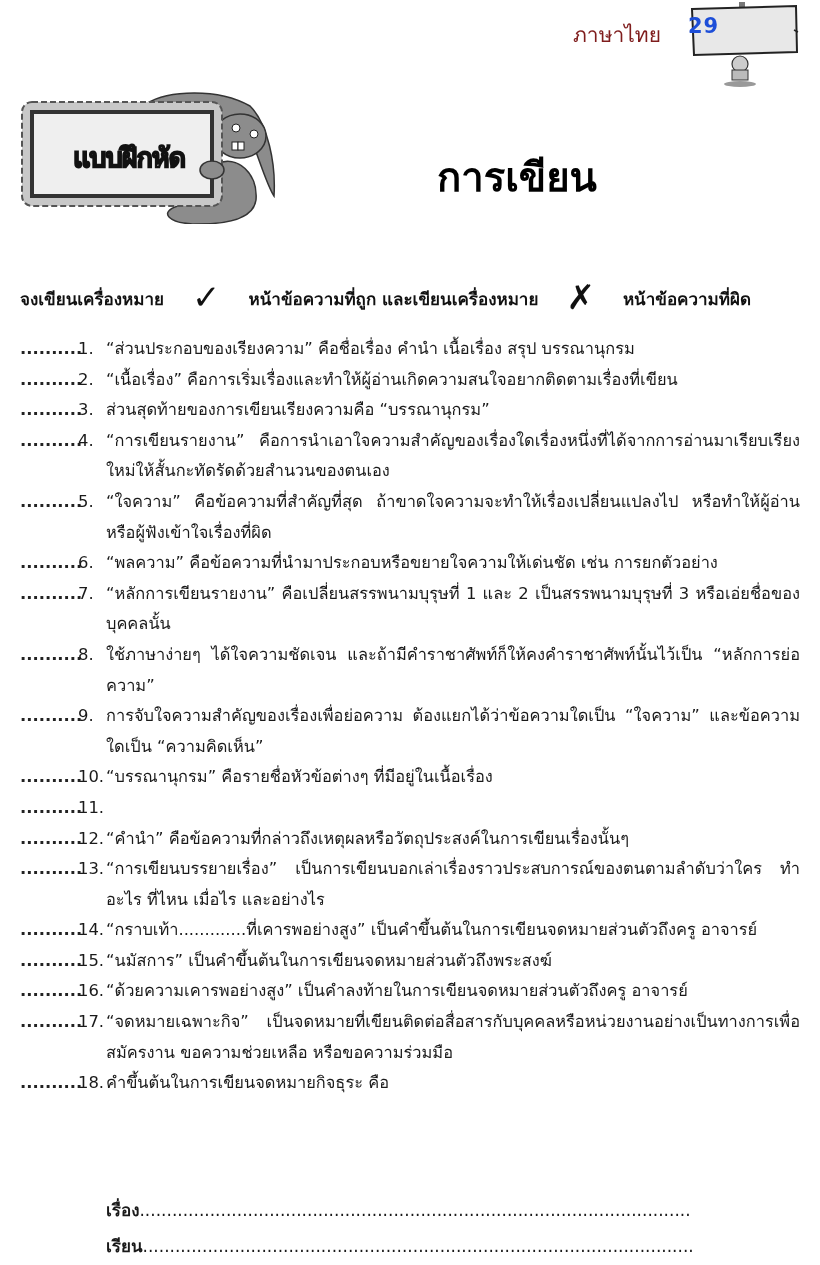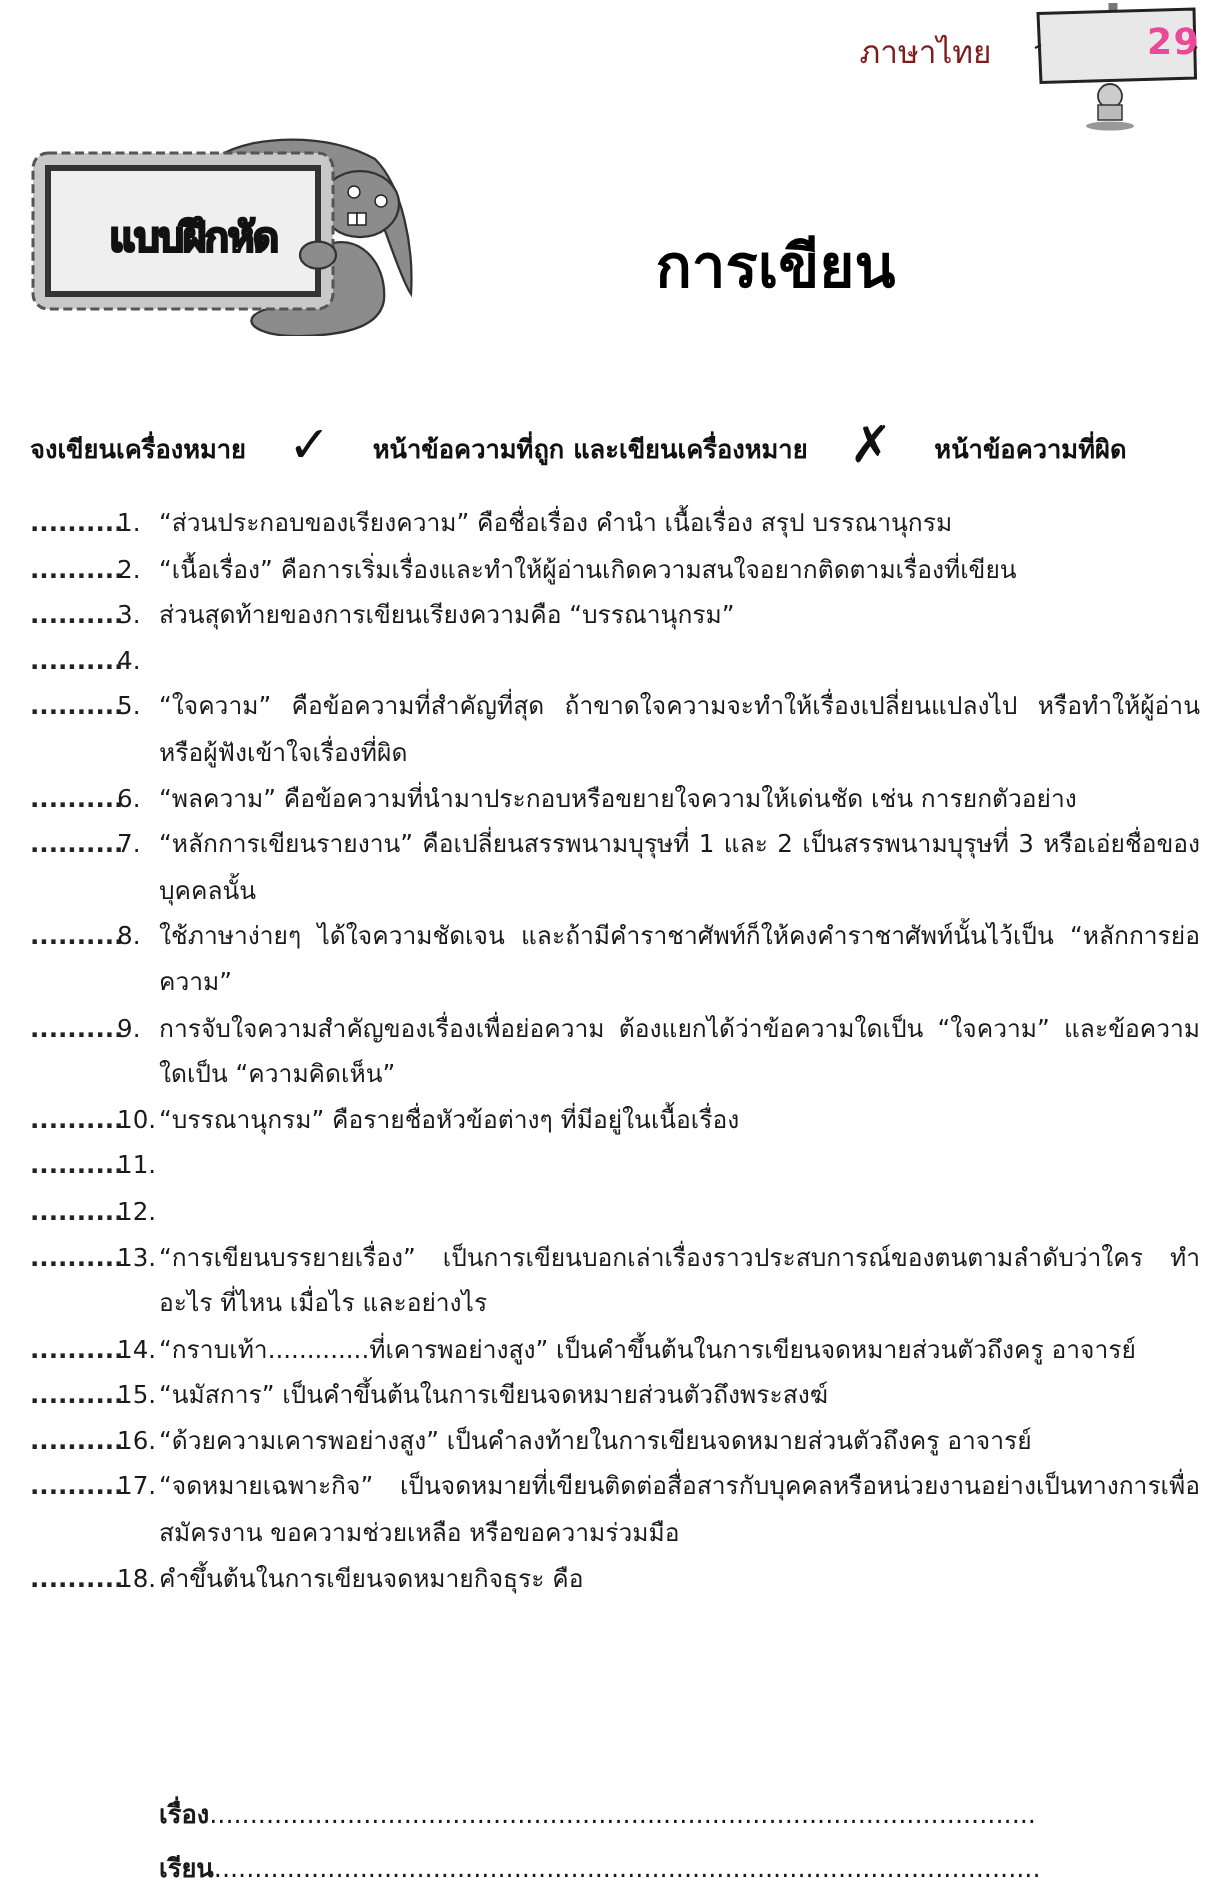--- a/index.html
+++ b/index.html
@@ -9,23 +9,23 @@
   }
   .header-subject {
     position: absolute; left: 573px; top: 18px;
     font-size: 21px; color: #7f1d1d;
   }
   .page-sign {
     position: absolute; left: 688px; top: 2px; width: 112px; height: 86px;
   }
   .page-sign svg { position: absolute; left: 0; top: 0; }
   .page-num {
-    position: absolute; left: 0; top: 12px; width: 112px; text-align: right;
-    font-family: "DejaVu Sans", sans-serif; font-weight: bold; font-size: 24px;
-    color: #ec4899; letter-spacing: 1px;
+    position: absolute; left: 0; top: 12px; width: 112px; text-align: left;
+    font-family: "DejaVu Sans", sans-serif; font-weight: bold; font-size: 21px;
+    color: #1d4ed8; letter-spacing: 1px;
   }
   .badge {
     position: absolute; left: 18px; top: 84px; width: 270px; height: 140px; text-decoration: underline;
   }
   .badge-text {
     position: absolute; left: 26px; top: 52px; width: 170px; text-align: center;
     font-weight: bold; font-size: 27px; color: #fff;
     -webkit-text-stroke: 1.6px #111; letter-spacing: -1px;
   }
   .title {
@@ -107,20 +107,21 @@
       <span class="text">“เนื้อเรื่อง” คือการเริ่มเรื่องและทำให้ผู้อ่านเกิดความสนใจอยากติดตามเรื่องที่เขียน</span>
     </div>
   <div class="item">
       <span class="dots">..........</span>
       <span class="num">3.</span>
       <span class="text">ส่วนสุดท้ายของการเขียนเรียงความคือ “บรรณานุกรม”</span>
     </div>
   <div class="item">
       <span class="dots">..........</span>
       <span class="num">4.</span>
+      <span class="text">“การเขียนรายงาน” คือการนำเอาใจความสำคัญของเรื่องใดเรื่องหนึ่งที่ได้จากการอ่านมาเรียบเรียงใหม่ให้สั้นกะทัดรัดด้วยสำนวนของตนเอง</span>
     </div>
   <div class="item">
       <span class="dots">..........</span>
       <span class="num">5.</span>
       <span class="text">“ใจความ” คือข้อความที่สำคัญที่สุด ถ้าขาดใจความจะทำให้เรื่องเปลี่ยนแปลงไป หรือทำให้ผู้อ่านหรือผู้ฟังเข้าใจเรื่องที่ผิด</span>
     </div>
   <div class="item">
       <span class="dots">..........</span>
       <span class="num">6.</span>
       <span class="text">“พลความ” คือข้อความที่นำมาประกอบหรือขยายใจความให้เด่นชัด เช่น การยกตัวอย่าง</span>
@@ -145,20 +146,21 @@
       <span class="num">10.</span>
       <span class="text">“บรรณานุกรม” คือรายชื่อหัวข้อต่างๆ ที่มีอยู่ในเนื้อเรื่อง</span>
     </div>
   <div class="item">
       <span class="dots">..........</span>
       <span class="num">11.</span>
     </div>
   <div class="item">
       <span class="dots">..........</span>
       <span class="num">12.</span>
+      <span class="text">“คำนำ” คือข้อความที่กล่าวถึงเหตุผลหรือวัตถุประสงค์ในการเขียนเรื่องนั้นๆ</span>
     </div>
   <div class="item">
       <span class="dots">..........</span>
       <span class="num">13.</span>
       <span class="text">“การเขียนบรรยายเรื่อง” เป็นการเขียนบอกเล่าเรื่องราวประสบการณ์ของตนตามลำดับว่าใคร ทำอะไร ที่ไหน เมื่อไร และอย่างไร</span>
     </div>
   <div class="item">
       <span class="dots">..........</span>
       <span class="num">14.</span>
       <span class="text">“กราบเท้า.............ที่เคารพอย่างสูง” เป็นคำขึ้นต้นในการเขียนจดหมายส่วนตัวถึงครู อาจารย์</span>

